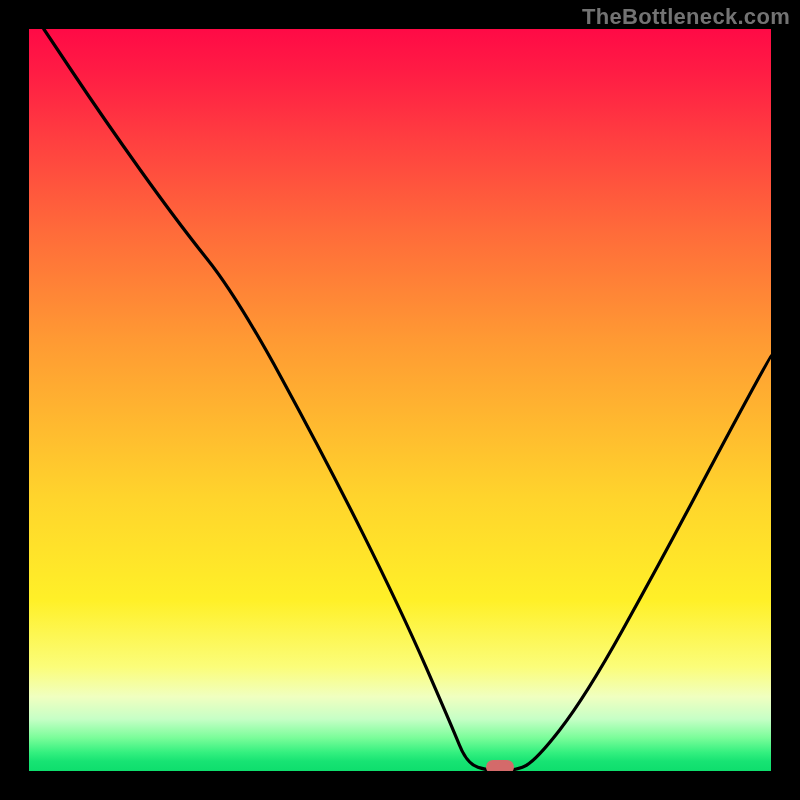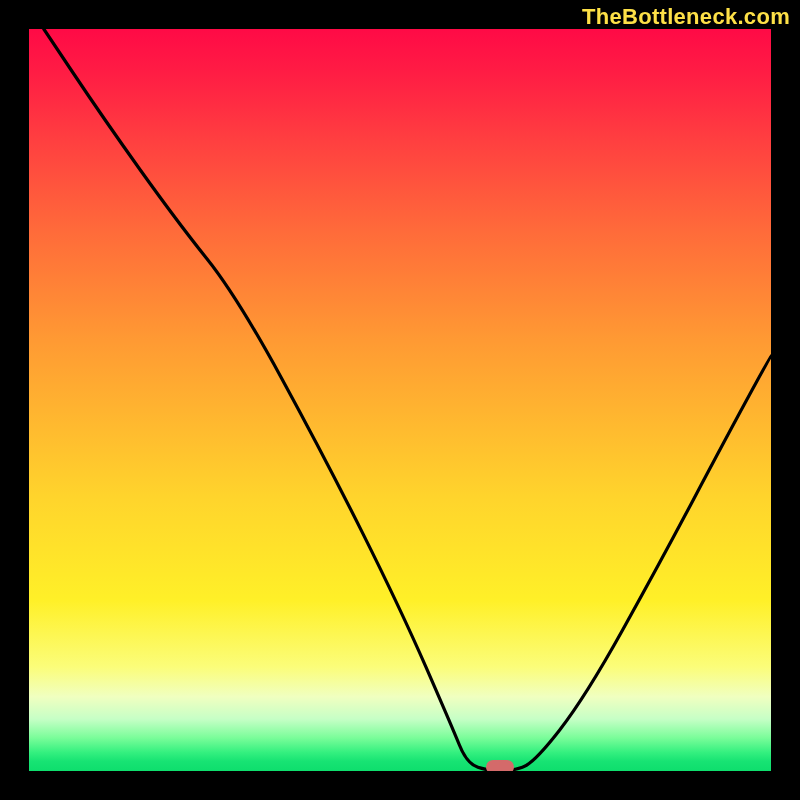--- a/index.html
+++ b/index.html
@@ -14,21 +14,21 @@
   .frame {
     position: relative;
     width: 800px;
     height: 800px;
     background: #000;
   }
   .watermark {
     position: absolute;
     top: 4px;
     right: 10px;
-    color: #fde047;
+    color: #737373;
     font-size: 22px;
     font-weight: 600;
     letter-spacing: 0.3px;
     z-index: 5;
     user-select: none;
   }
   .plot-area {
     position: absolute;
     left: 29px;
     top: 29px;

